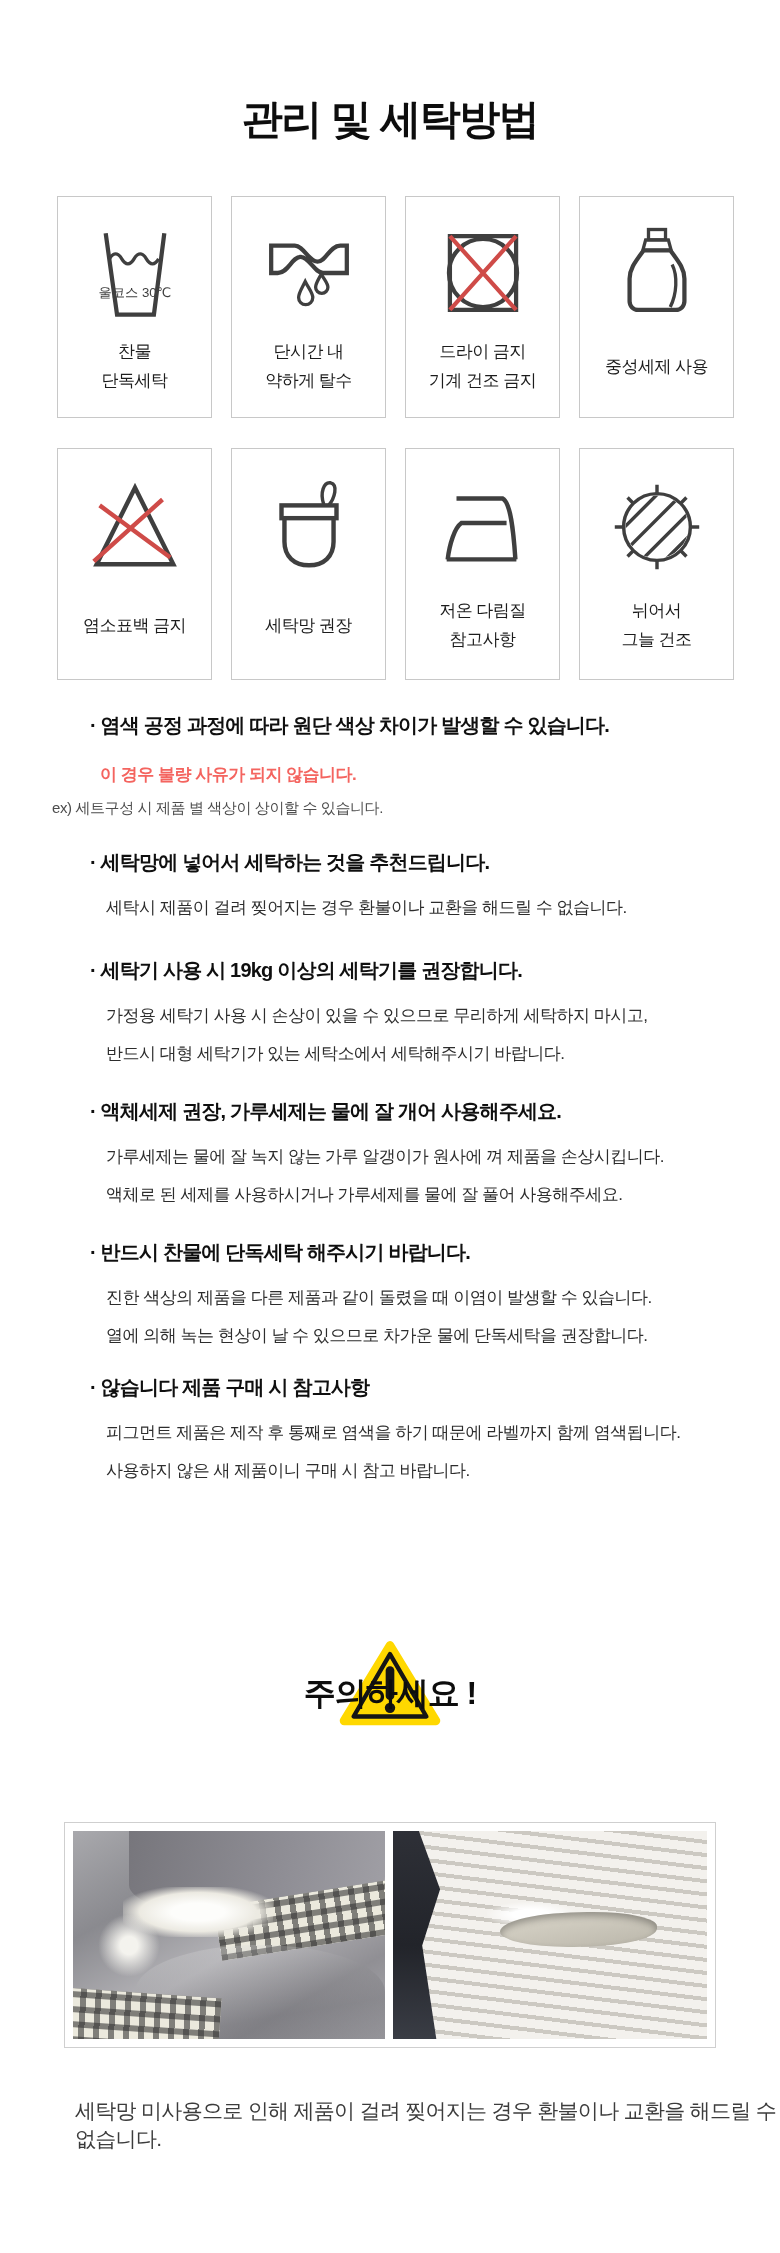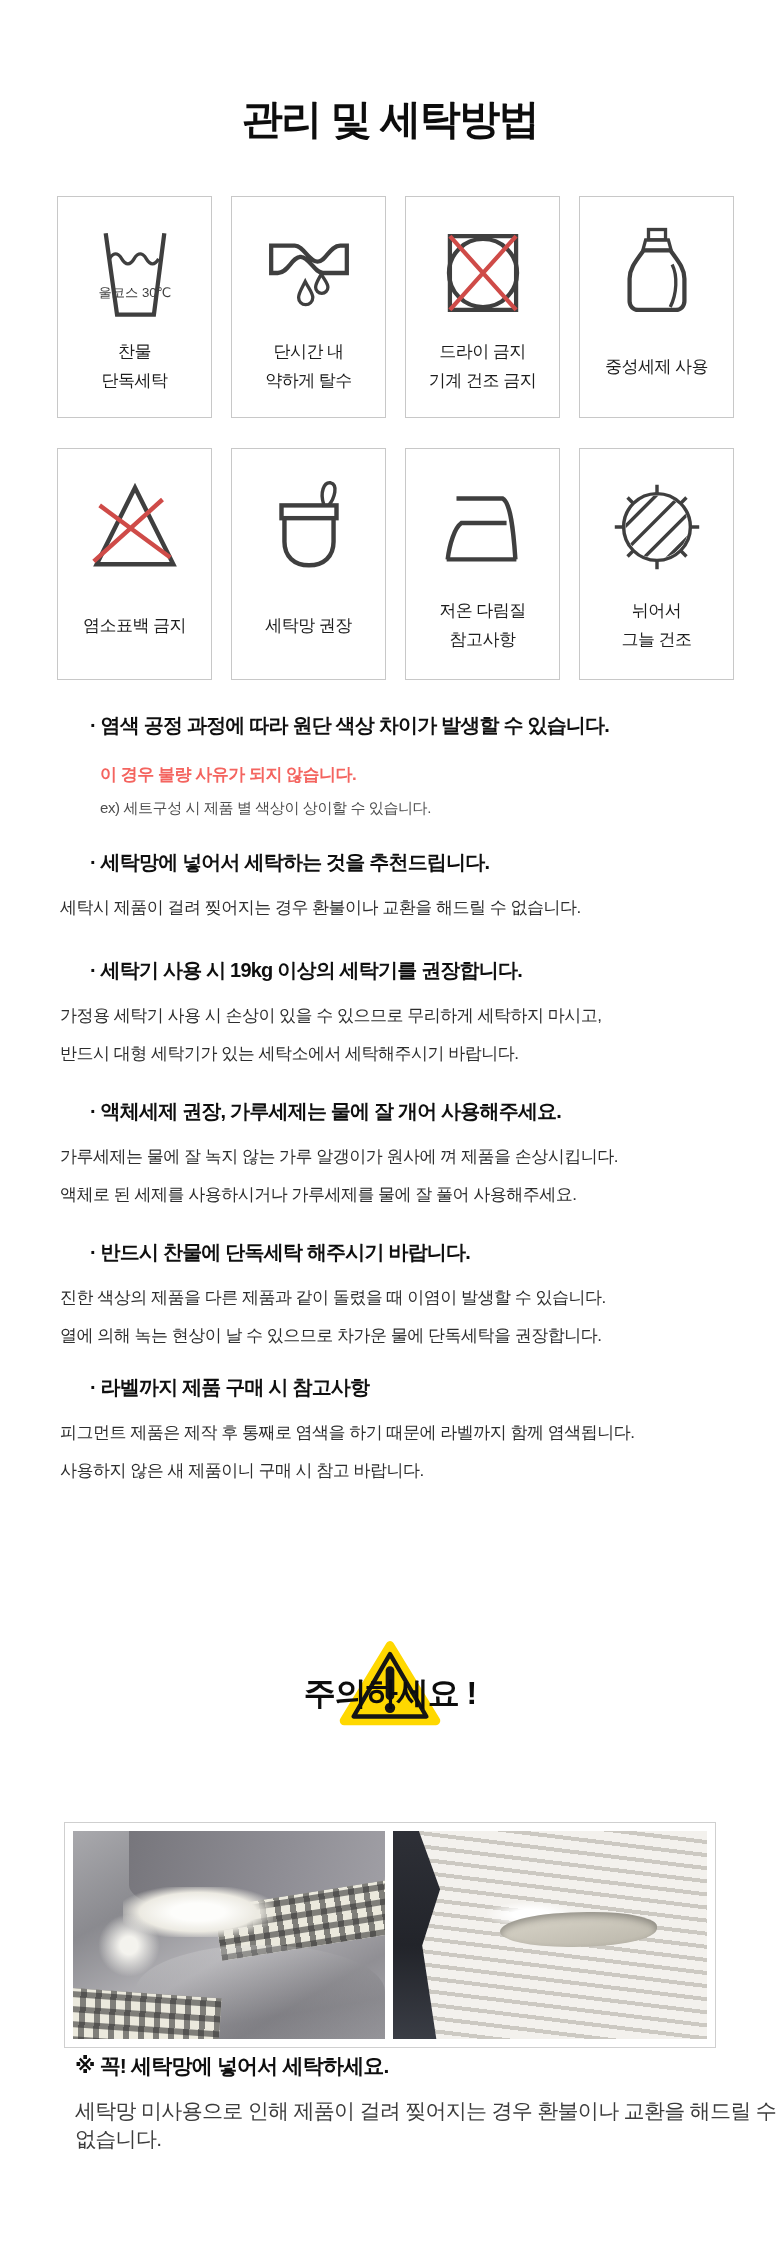--- a/index.html
+++ b/index.html
@@ -20,22 +20,22 @@
   .icon-row.row1 .care-box{height:222px;}
   .icon-row.row2 .care-box{height:232px;}
   .care-box svg{flex:0 0 auto;}
   .care-label{flex:1;display:flex;align-items:center;justify-content:center;text-align:center;
     font-size:17px;line-height:1.7;color:#1c1c1c;white-space:pre-line;letter-spacing:-0.5px;margin-top:6px;}
 
   
   .note{position:absolute;left:0;width:780px;}
   .note-heading{padding-left:90px;font-size:20px;font-weight:800;letter-spacing:-0.8px;color:#0f0f0f;}
   .note-red{padding-left:100px;margin-top:24px;font-size:17px;font-weight:800;letter-spacing:-0.5px;color:#f4645f;}
-  .note-example{padding-left:100px;margin-top:13px;font-size:15px;color:#4d4d4d;letter-spacing:-0.4px;}
-  .note-body{padding-left:60px;margin-top:13px;font-size:17px;color:#2d2d2d;line-height:38px;
+  .note-example{padding-left:52px;margin-top:13px;font-size:15px;color:#4d4d4d;letter-spacing:-0.4px;}
+  .note-body{padding-left:106px;margin-top:13px;font-size:17px;color:#2d2d2d;line-height:38px;
     letter-spacing:-0.5px;white-space:pre-line;}
 
   
   .warning-icon-wrap{position:absolute;top:1638px;left:0;width:100%;text-align:center;}
   .warning-title{position:absolute;top:1672px;left:0;width:100%;text-align:center;
     font-size:32px;font-weight:800;letter-spacing:-1px;color:#0d0d0d;}
 
   
   .photo-frame{position:absolute;top:1822px;left:64px;width:652px;height:226px;box-sizing:border-box;
     border:1px solid #cfcfcf;background:#fff;padding:8px;display:flex;gap:8px;}
@@ -213,21 +213,21 @@
 액체로 된 세제를 사용하시거나 가루세제를 물에 잘 풀어 사용해주세요.</div>
   </div>
 
   <div class="note" style="top:1239px">
     <div class="note-heading">· 반드시 찬물에 단독세탁 해주시기 바랍니다.</div>
     <div class="note-body">진한 색상의 제품을 다른 제품과 같이 돌렸을 때 이염이 발생할 수 있습니다.
 열에 의해 녹는 현상이 날 수 있으므로 차가운 물에 단독세탁을 권장합니다.</div>
   </div>
 
   <div class="note" style="top:1374px">
-    <div class="note-heading">· 라벨까지 제품 구매 시 참고사항</div>
+    <div class="note-heading">· 않습니다 제품 구매 시 참고사항</div>
     <div class="note-body">피그먼트 제품은 제작 후 통째로 염색을 하기 때문에 라벨까지 함께 염색됩니다.
 사용하지 않은 새 제품이니 구매 시 참고 바랍니다.</div>
   </div>
 
   <div class="warning-icon-wrap">
     <span>
       <svg width="104" height="92" viewBox="0 0 120 105">
         <path d="M60,8 L113,95 H7 Z" fill="#ffd800" stroke="#ffd800" stroke-width="10" stroke-linejoin="round"></path>
         <path d="M60,18 L102,90 H18 Z" fill="none" stroke="#151515" stroke-width="5" stroke-linejoin="round"></path>
         <path d="M60,37 V66" stroke="#151515" stroke-width="10" stroke-linecap="round" fill="none"></path>
@@ -248,16 +248,15 @@
     </div>
     <div class="photo right">
       <div class="skin-sliver"></div>
       <div class="yellow-corner"></div>
       <div class="dark-edge"></div>
       <div class="tear-fray"></div>
       <div class="tear"></div>
     </div>
   </div>
 
-  <div class="footer-heading">※ 꼭! 세탁망에 넣어서 세탁하세요.</div>
   <div class="footer-body">세탁망 미사용으로 인해 제품이 걸려 찢어지는 경우 환불이나 교환을 해드릴 수 없습니다.</div>
 
 </div>
 
 </body></html>

